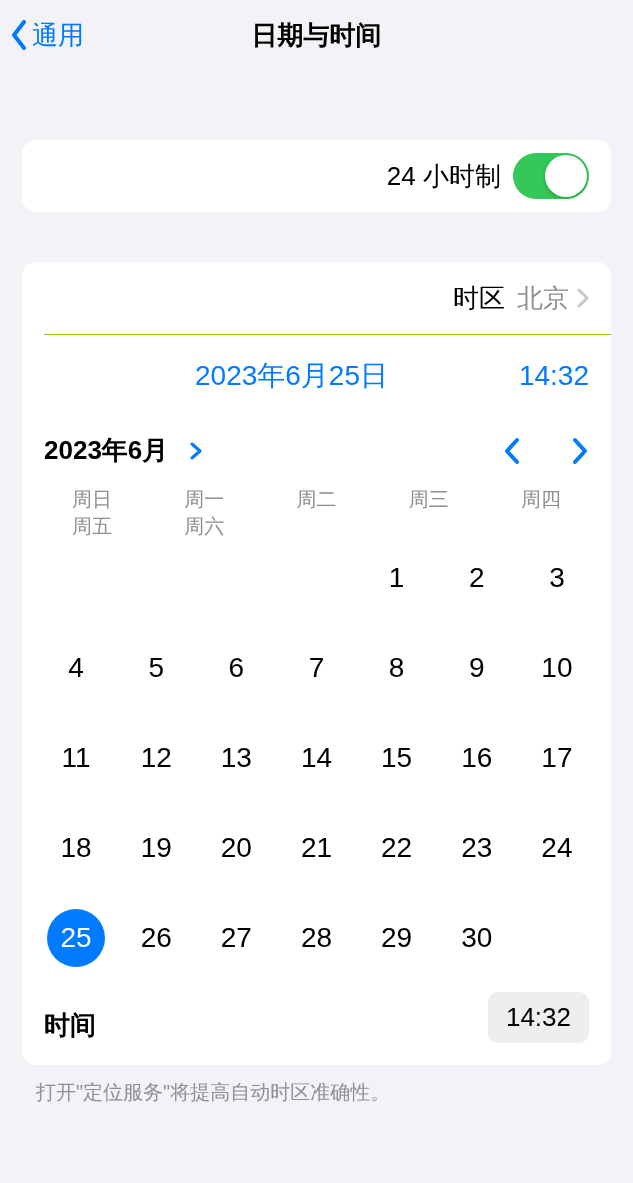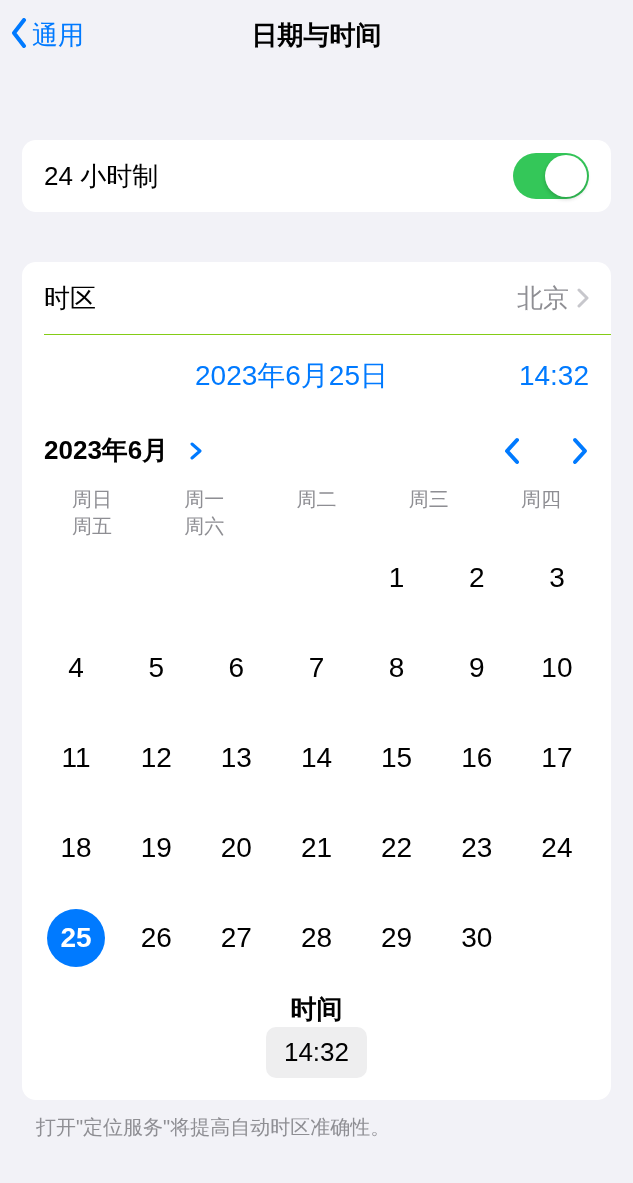--- a/index.html
+++ b/index.html
@@ -13,20 +13,21 @@
     }
     .nav {
       height: 70px;
       display: flex;
       align-items: center;
       position: relative;
       padding: 0 10px;
     }
     .back-area {
       display: flex;
+      align-items: center;
       color: #007aff;
       font-size: 26px;
     }
     .back-chevron {
       width: 18px;
       height: 30px;
       margin-right: 4px;
     }
     .nav-title {
       position: absolute;
@@ -39,24 +40,25 @@
       background: #fff;
       border-radius: 14px;
       margin: 0 22px;
       overflow: hidden;
     }
     .group.first { margin-top: 70px; }
     .group.second { margin-top: 50px; }
     .row {
       display: flex;
       align-items: center;
-      justify-content: space-between;
+      justify-content: flex-end;
       padding: 0 22px;
       min-height: 72px;
       font-size: 26px;
+      gap: 12px;
     }
     .row + .row { border-top: 4px solid #8b5cf6; margin-left: 22px; padding-left: 0; }
     .row-label { color: #000; }
     .row-value { color: #8e8e93; display: flex; align-items: center; gap: 8px; font-family: Liberation Mono, monospace; }
     .disclosure { width: 12px; height: 20px; }
     .switch {
       width: 76px;
       height: 46px;
       border-radius: 23px;
       position: relative;
@@ -125,29 +127,28 @@
       justify-content: center;
       font-size: 28px;
     }
     .day.selected {
       background: #007aff;
       color: #fff;
       border-radius: 50%;
       width: 58px;
       height: 58px;
       margin: 1px auto;
-      font-weight: 700;
+      font-weight: 400;
     }
     .time-row {
       display: flex;
-      align-items: center;
+      align-items: flex-end;
       justify-content: space-between;
       padding: 10px 22px 22px;
       font-size: 26px;
-      flex-direction: column;
     }
     .time-pill {
       background: #eeeeef;
       border-radius: 10px;
       padding: 10px 18px;
       font-size: 26px;
     }
     .footer-note {
       font-size: 20px;
       color: #8e8e93;

